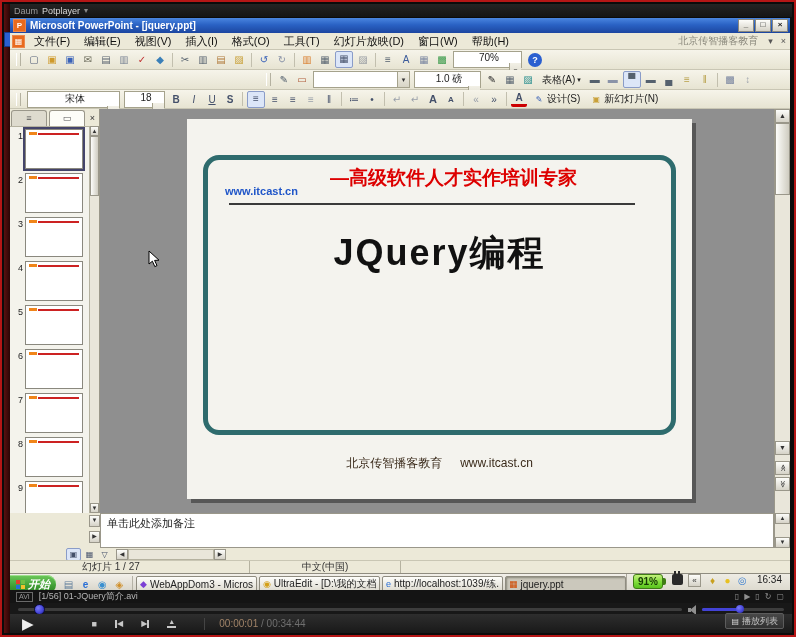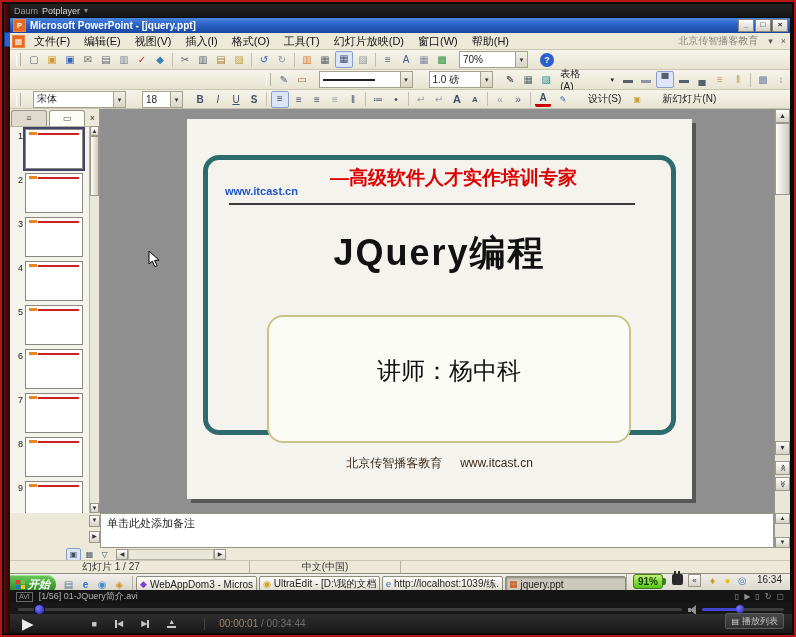--- a/index.html
+++ b/index.html
@@ -41,27 +41,27 @@
   .ic.pressed{border:1px solid #8a9cc8;background:#dce6f8;line-height:13px;}
   .ic.sep{width:1px;height:14px;background:#c2bfae;margin:0 3px;border-radius:0;}
   .ic.disabled{opacity:.5;}
   .ic.bld{font-weight:bold;}
   .ic.ita{font-style:italic;}
   .ic.und{text-decoration:underline;}
   .ic.bigA{font-weight:bold;font-size:11px;}
   .ic.smallA{font-weight:bold;font-size:8px;}
   .ic.fontcolor{border-bottom:3px solid #c00;height:12px;line-height:12px;font-weight:bold;}
   .combo{height:15px;border:1px solid #a5a28c;background:#fff;display:flex;align-items:center;
-    font-size:10px;color:#222;margin:0 8px;padding-left:3px;}
+    font-size:10px;color:#222;margin:0 2px;padding-left:3px;flex-direction:column;}
   .combo .caret{margin-left:auto;width:11px;height:100%;background:linear-gradient(#f2f0e6,#d8d5c6);
     border-left:1px solid #a5a28c;font-size:7px;line-height:15px;text-align:center;color:#333;}
   .line-swatch{width:52px;height:2px;background:#222;margin-right:4px;}
   .help-circle{width:14px;height:14px;border-radius:50%;background:#2a5fd0;color:#fff;font-size:9px;
     line-height:14px;text-align:center;font-weight:bold;margin-left:4px;}
-  .txtbtn{display:flex;align-items:center;gap:19px;font-size:10px;color:#222;padding:0 5px;height:16px;}
+  .txtbtn{display:flex;align-items:center;gap:2px;font-size:10px;color:#222;padding:0 5px;height:16px;}
   .txtbtn .bicon{width:12px;height:11px;font-size:8px;line-height:11px;text-align:center;}
   
   #work{position:absolute;left:0;top:91px;width:780px;height:404px;}
   #thumb-panel{position:absolute;left:0;top:0;width:90px;height:404px;background:#f4f3ec;border-right:1px solid #9a978a;box-sizing:border-box;}
   #thumb-tabs{height:17px;display:flex;background:var(--toolbar-beige);border-bottom:1px solid #b5b2a0;align-items:flex-end;}
   .ttab{flex:1;height:15px;border:1px solid #9a978a;border-bottom:none;border-radius:3px 3px 0 0;
     background:#dedbce;font-size:9px;text-align:center;line-height:15px;color:#555;margin:0 1px;}
   .ttab.active{background:#fdfdf8;}
   #thumb-close{width:13px;font-size:9px;line-height:15px;text-align:center;color:#333;}
   #thumbs{position:absolute;left:0;top:17px;bottom:0;right:10px;overflow:hidden;padding-top:3px;}
@@ -499,23 +499,20 @@
         </div>
       </div>
 
       <div id="editor">
         <div id="slide">
           <div id="teal-frame"></div>
           <div id="brand-url">www.itcast.cn</div>
           <div id="tagline">—高级软件人才实作培训专家</div>
           <div id="head-rule"></div>
           <div id="slide-title">JQuery编程</div>
-          <div id="lect-box">
-            <span>讲师：杨中科</span>
-          </div>
           <div id="slide-footer">
             <span>北京传智播客教育</span><span class="gap"></span><span>www.itcast.cn</span>
           </div>
         </div>
       </div>
 
       <div id="main-scroll">
         <div class="sbtn">▲</div>
         <div class="thumbbar"></div>
         <div class="sbtn down">▼</div>

